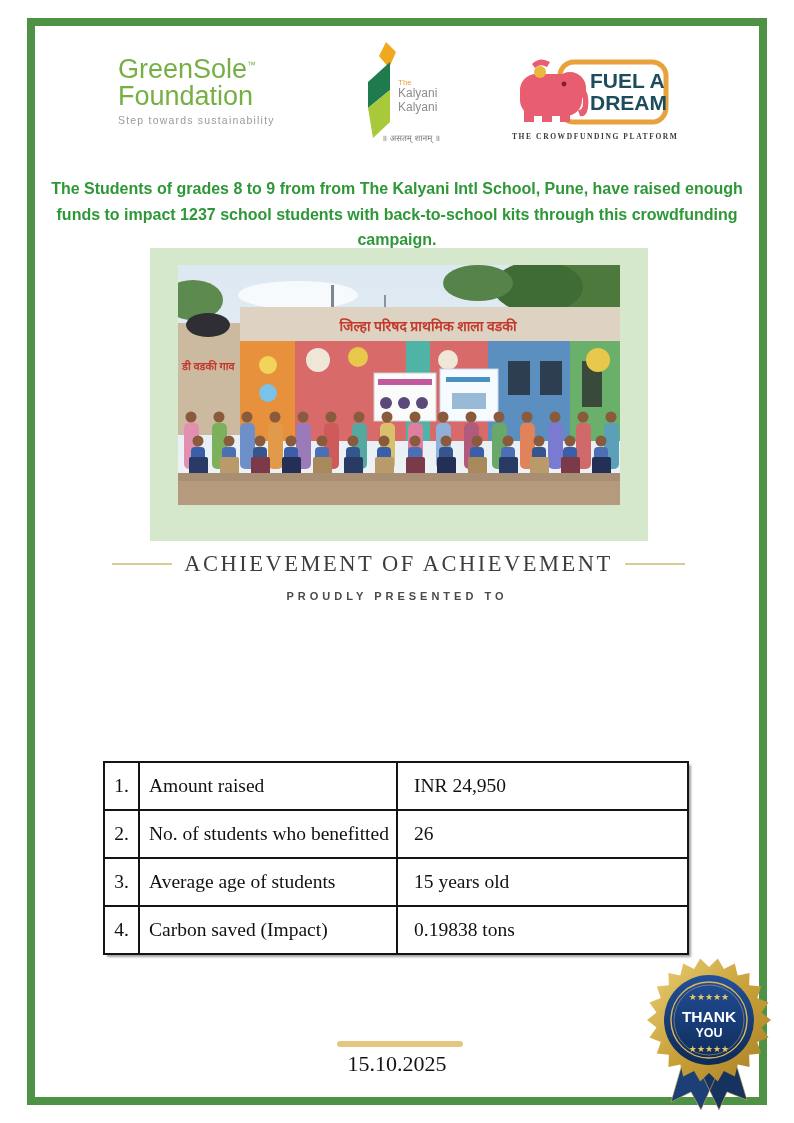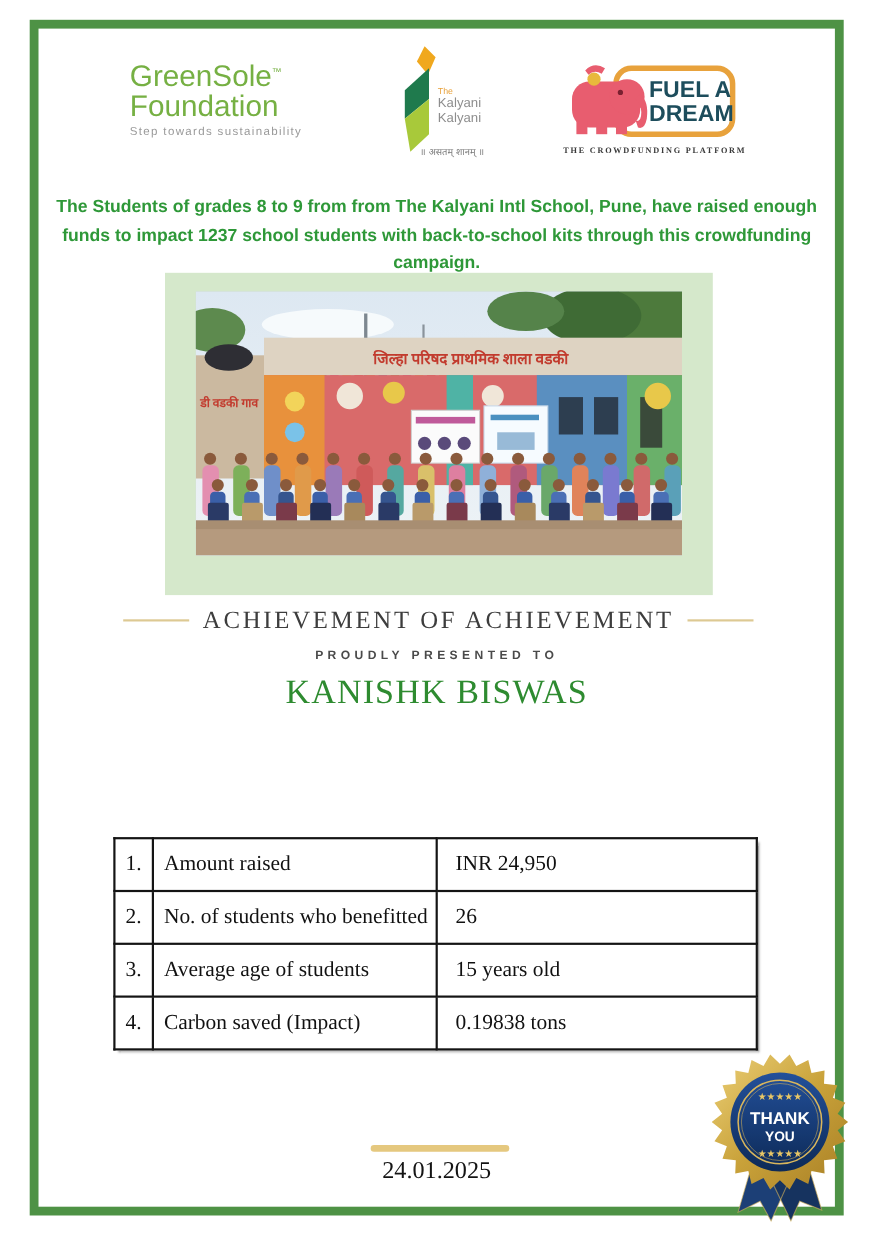--- a/index.html
+++ b/index.html
@@ -311,21 +311,20 @@
     </div>
   </div>
 
   <div class="cert-heading-row">
     <div class="gold-line"></div>
     <div class="cert-heading">ACHIEVEMENT OF ACHIEVEMENT</div>
     <div class="gold-line"></div>
   </div>
 
   <div class="presented">PROUDLY PRESENTED TO</div>
-  <div class="recipient">KANISHK BISWAS</div>
 
   <table class="impact-table">
     <tbody>
         <tr>
           <td class="c-num">1.</td>
           <td class="c-label">Amount raised</td>
           <td class="c-value">INR 24,950</td>
         </tr>
         <tr>
           <td class="c-num">2.</td>
@@ -369,14 +368,14 @@
       <circle cx="66" cy="62" r="38" fill="none" stroke="#d9b65c" stroke-width="1.4"></circle>
       <circle cx="66" cy="62" r="35" fill="none" stroke="#d9b65c" stroke-width=".7" opacity=".7"></circle>
       <text x="66" y="42" text-anchor="middle" font-size="9" fill="#e9c766">★★★★★</text>
       <text x="66" y="64" text-anchor="middle" font-family="Liberation Sans, sans-serif" font-weight="bold" font-size="15.5" fill="#ffffff">THANK</text>
       <text x="66" y="79" text-anchor="middle" font-family="Liberation Sans, sans-serif" font-weight="bold" font-size="12.5" fill="#ffffff">YOU</text>
       <text x="66" y="94" text-anchor="middle" font-size="9" fill="#e9c766">★★★★★</text>
     </svg>
   </div>
 
   <div class="date-line"></div>
-  <div class="date-text">24.01.2025</div>
+  <div class="date-text">15.10.2025</div>
 </div>
 
 </body></html>

